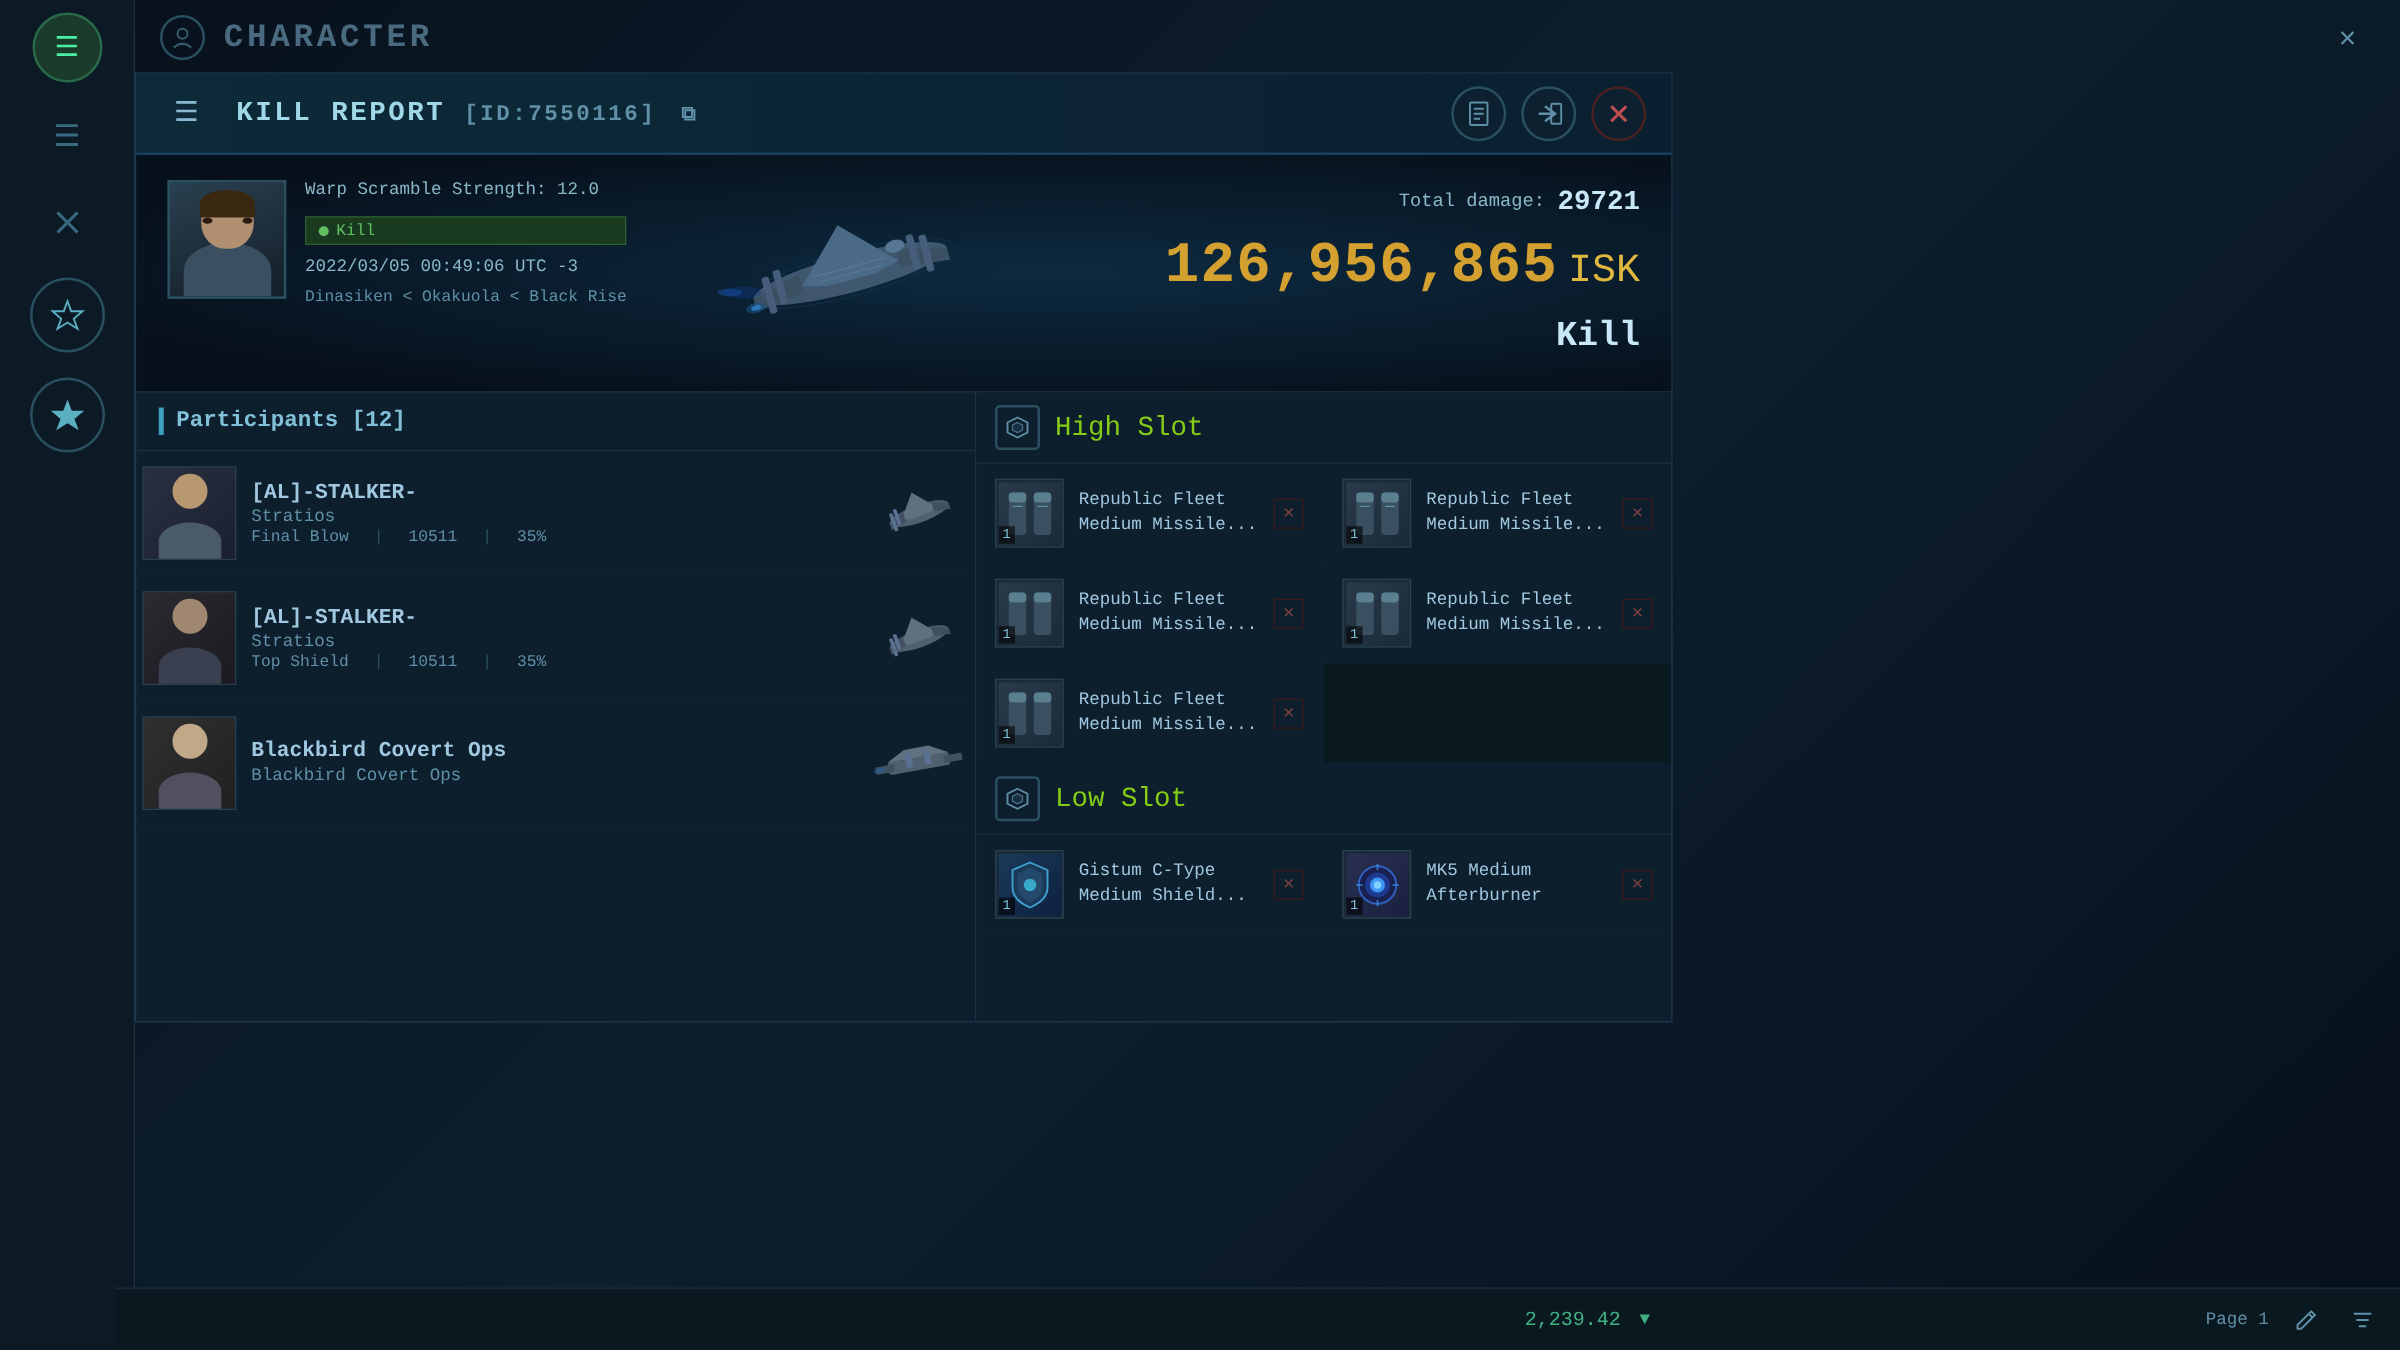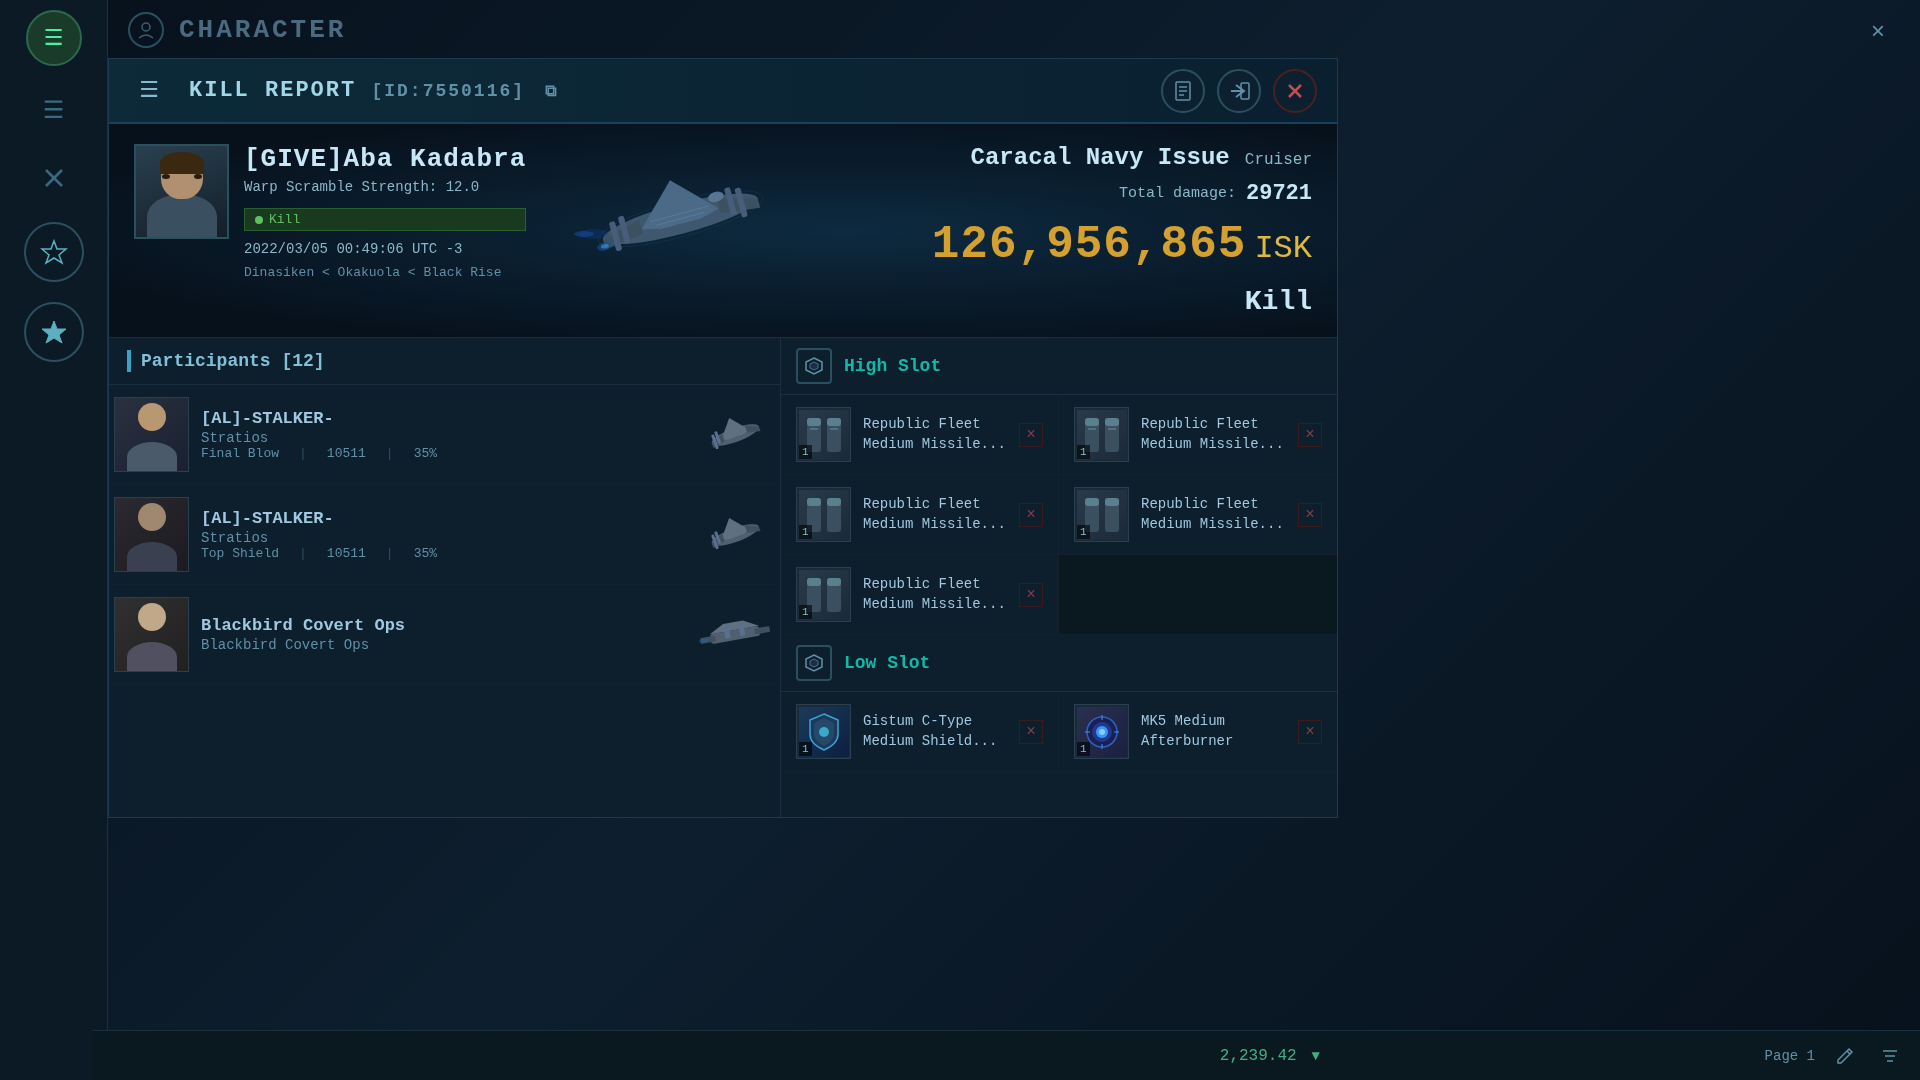--- a/index.html
+++ b/index.html
@@ -516,23 +516,23 @@
       border: 2px solid #2a5060;
       border-radius: 4px;
       display: flex;
       align-items: center;
       justify-content: center;
       color: #6090a8;
       font-size: 18px;
     }
 
     .slot-section-title {
-      font-size: 18px;
-      color: #14b8a6;
-      font-weight: bold;
+      font-size: 22px;
+      color: #84cc16;
+      font-weight: normal;
     }
 
     .slot-items-grid {
       display: grid;
       grid-template-columns: 1fr 1fr;
       gap: 0;
     }
 
     .slot-item {
       display: flex;
@@ -827,21 +827,20 @@
 
           <div style="position:absolute;top:10px;left:50%;transform:translateX(-50%);width:42px;height:45px;background:#b09070;border-radius:50% 50% 45% 45%;"></div>
 
           <div style="position:absolute;top:8px;left:50%;transform:translateX(-50%);width:44px;height:22px;background:#3a2810;border-radius:50% 50% 0 0;"></div>
 
           <div style="position:absolute;top:30px;left:26px;width:8px;height:5px;background:#2a1a10;border-radius:50%;"></div>
           <div style="position:absolute;top:30px;right:25px;width:8px;height:5px;background:#2a1a10;border-radius:50%;"></div>
         </div>
       </div>
       <div class="victim-info">
-        <div class="victim-name">[GIVE]Aba Kadabra</div>
         <div class="victim-stat">Warp Scramble Strength: 12.0</div>
         <div class="kill-badge">
           <div class="kill-badge-dot"></div>
           <span>Kill</span>
         </div>
         <div class="kill-timestamp">2022/03/05 00:49:06 UTC -3</div>
         <div class="kill-location">Dinasiken &lt; Okakuola &lt; Black Rise</div>
       </div>
     </div>
 
@@ -873,24 +872,20 @@
 
           <ellipse cx="160" cy="80" rx="85" ry="18" fill="none" stroke="#4080a0" stroke-width="0.5" opacity="0.3"></ellipse>
         </g>
 
         <ellipse cx="75" cy="95" rx="15" ry="5" fill="#1040a0" opacity="0.3"></ellipse>
         <ellipse cx="65" cy="95" rx="10" ry="3" fill="#2060d0" opacity="0.4"></ellipse>
       </svg>
     </div>
 
     <div class="hero-right" style="position:relative;z-index:1;">
-      <div style="display:flex;align-items:baseline;gap:5px;">
-        <span class="ship-class-name">Caracal Navy Issue</span>
-        <span class="ship-type">Cruiser</span>
-      </div>
       <div style="display:flex;align-items:center;gap:10px;margin-top:5px;">
         <span class="total-damage-label">Total damage:</span>
         <span class="total-damage-value">29721</span>
       </div>
       <div style="display:flex;align-items:baseline;margin-top:8px;">
         <span class="isk-value">126,956,865</span>
         <span class="isk-label">ISK</span>
       </div>
       <div style="margin-top:10px;">
         <span class="kill-type-label">Kill</span>

